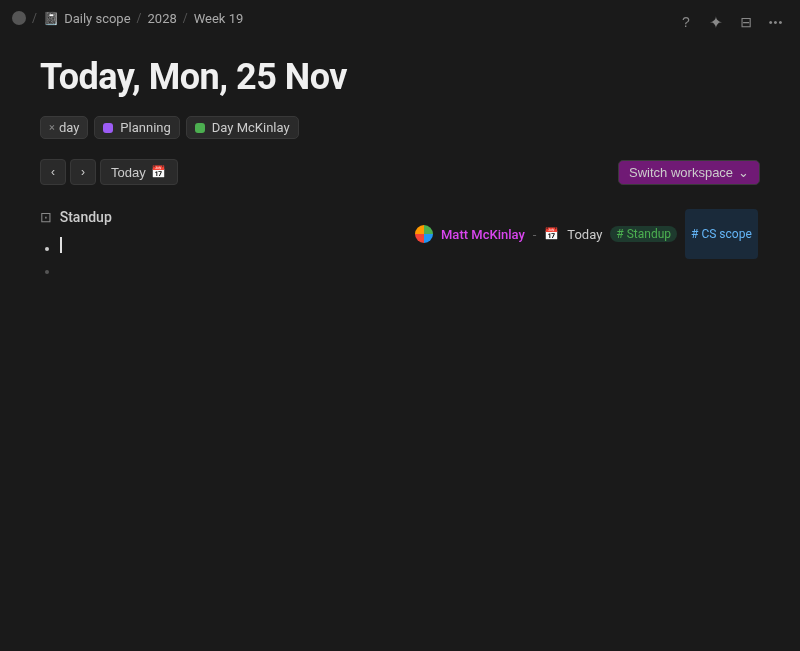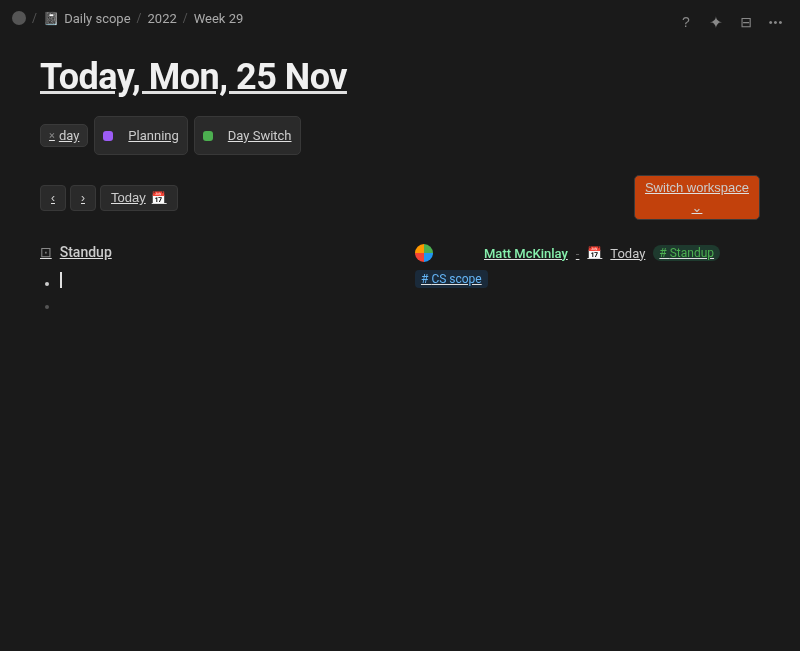--- a/index.html
+++ b/index.html
@@ -41,21 +41,20 @@
       color: #aaa;
       font-size: 13px;
       display: flex;
       align-items: center;
       gap: 5px;
     }
 
     
     .main-content {
       padding: 20px 40px 20px 40px;
-      text-decoration: underline;
     }
 
     .page-title {
       font-size: 36px;
       font-weight: 700;
       color: #f0f0f0;
       margin-bottom: 18px;
       letter-spacing: -0.5px;
     }
 
@@ -81,25 +80,25 @@
     }
 
     .tag-close-btn .x {
       color: #888;
       font-size: 11px;
     }
 
     .tag-pill {
       display: flex;
       align-items: center;
-      gap: 15px;
+      gap: 7px;
       background: #2a2a2a;
       border: 1px solid #383838;
       border-radius: 5px;
-      padding: 11px 8px;
+      padding: 3px 8px;
       font-size: 13px;
       color: #ccc;
       cursor: pointer;
     }
 
     .tag-dot {
       width: 10px;
       height: 10px;
       border-radius: 3px;
       display: inline-block;
@@ -147,31 +146,30 @@
       height: 26px;
     }
 
     .toolbar-right {
       display: flex;
       align-items: center;
       gap: 8px;
     }
 
     .switch-workspace-btn {
-      background: #c2410c;
+      background: #701a75;
       border: 1px solid #3a3a3a;
       border-radius: 5px;
       color: #ccc;
       padding: 4px 10px;
       font-size: 13px;
       cursor: pointer;
       display: flex;
       align-items: center;
       gap: 5px;
-      flex-direction: column;
     }
 
     
     .icon-btn {
       background: transparent;
       border: none;
       color: #888;
       cursor: pointer;
       width: 28px;
       height: 28px;
@@ -259,23 +257,22 @@
     .user-avatar {
       width: 18px;
       height: 18px;
       border-radius: 50%;
       background: conic-gradient(#4caf50 0deg 90deg, #2196f3 90deg 180deg, #f44336 180deg 270deg, #ff9800 270deg 360deg);
       display: inline-block;
       flex-shrink: 0;
     }
 
     .user-name {
-      color: #86efac;
+      color: #d946ef;
       font-weight: 500;
-      margin-left: 43px;
     }
 
     .separator {
       color: #666;
     }
 
     .cal-icon {
       color: #888;
       font-size: 12px;
     }
@@ -289,21 +286,21 @@
       color: #4caf50;
       border-radius: 8px;
       padding: 1px 6px;
       font-size: 12px;
     }
 
     .tag-badge-blue {
       background: #1a2a3a;
       color: #64b5f6;
       border-radius: 4px;
-      padding: 2px 6px;
+      padding: 18px 6px;
       font-size: 12px;
     }
 
     .top-icon-bar {
       position: absolute;
       top: 8px;
       right: 10px;
       display: flex;
       align-items: center;
       gap: 2px;
@@ -314,25 +311,25 @@
 
 <div class="breadcrumb-bar">
   <span class="breadcrumb-dot"></span>
   <span class="breadcrumb-separator">/</span>
   <span class="breadcrumb-item">
     <span>📓</span>
     <span>Daily scope</span>
   </span>
   <span class="breadcrumb-separator">/</span>
   <span class="breadcrumb-item">
-    <span>2022</span>
+    <span>2028</span>
   </span>
   <span class="breadcrumb-separator">/</span>
   <span class="breadcrumb-item">
-    <span>Week 29</span>
+    <span>Week 19</span>
   </span>
 
   <div class="top-icon-bar">
     <button class="icon-btn">
       <span>?</span>
     </button>
     <button class="icon-btn">
       <span style="font-size:16px;">✦</span>
     </button>
     <button class="icon-btn">
@@ -352,21 +349,21 @@
     <div class="tag-close-btn">
       <span class="x">×</span>
       <span>day</span>
     </div>
     <div class="tag-pill">
       <span class="tag-dot" style="background:#9c5cf5;"></span>
       <span>Planning</span>
     </div>
     <div class="tag-pill">
       <span class="tag-dot" style="background:#4caf50;"></span>
-      <span>Day Switch</span>
+      <span>Day McKinlay</span>
     </div>
   </div>
 
   <div class="toolbar-row">
     <div class="toolbar-left">
       <button class="nav-btn">
         <span>‹</span>
       </button>
       <button class="nav-btn">
         <span>›</span>

